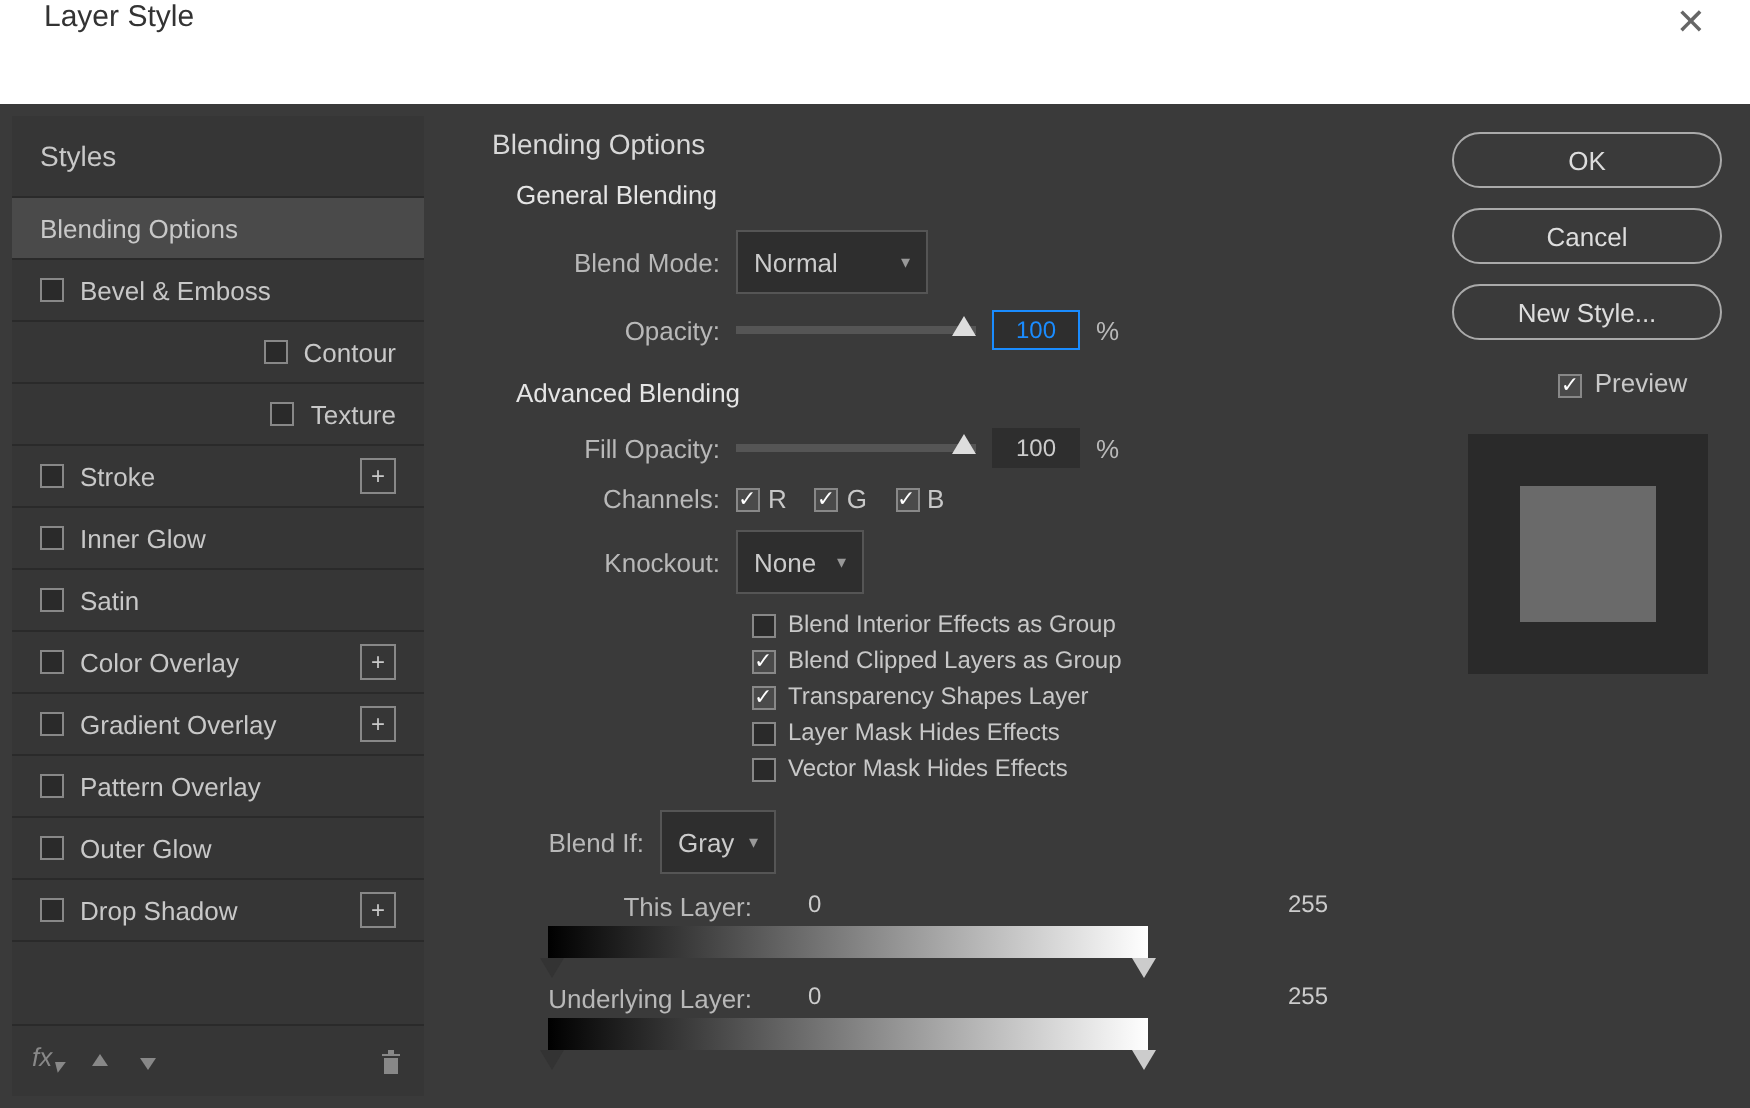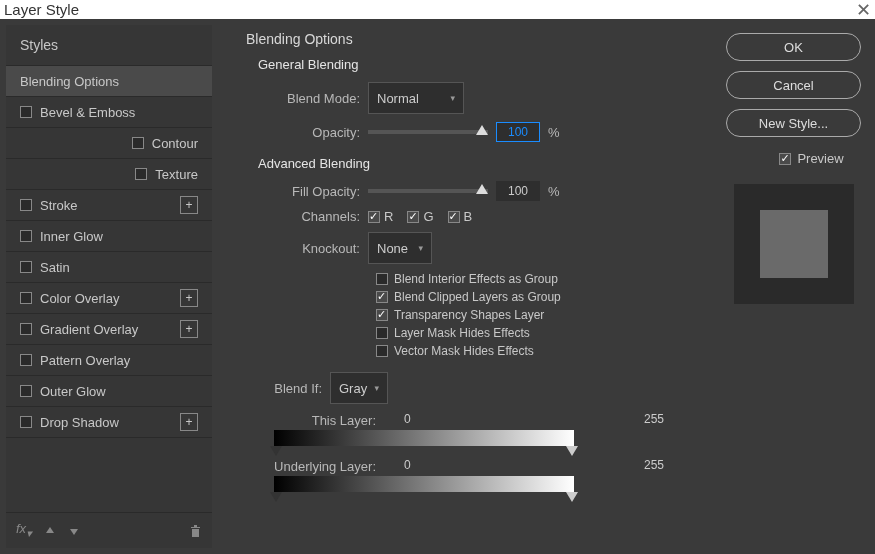--- a/index.html
+++ b/index.html
@@ -1,18 +1,18 @@
 <!DOCTYPE html>
 <html><head>
 <meta charset="utf-8">
 <style>
 * { box-sizing: border-box; margin: 0; padding: 0; font-family: Arial, sans-serif; }
 body { background: #1a1a1a; color: #c8c8c8; font-size: 13px; }
 .dialog { width: 875px; height: 554px; background: #3a3a3a; display: flex; flex-direction: column; }
-.titlebar { background: #fff; color: #333; height: 19px; display: flex; align-items: center; justify-content: space-between; padding: 0 4px; font-size: 15px; }
+.titlebar { background: #fff; color: #333; height: 52px; display: flex; justify-content: space-between; padding: 0 22px; font-size: 15px; }
 .close-x { font-size: 18px; cursor: pointer; color: #666; }
 .body { flex: 1; display: flex; padding: 6px; gap: 16px; }
 .sidebar { width: 258px; background: #363636; display: flex; flex-direction: column; }
 .side-head { padding: 12px 14px; color: #c8c8c8; font-size: 14px; border-bottom: 1px solid #2a2a2a; }
 .style-list { flex: 1; }
 .style-item { height: 31px; display: flex; align-items: center; padding: 0 14px; border-bottom: 1px solid #2a2a2a; cursor: pointer; gap: 8px; }
 .style-item.selected { background: #4a4a4a; }
 .style-item.sub { padding-left: 34px; justify-content: flex-end; }
 .cb { width: 12px; height: 12px; border: 1px solid #888; background: #2a2a2a; flex-shrink: 0; }
 .cb.checked { background: #4a4a4a; position: relative; }
@@ -26,31 +26,31 @@
 .sub-title { font-size: 13px; margin-bottom: 10px; color: #e5e5e5; }
 .row { display: flex; align-items: center; margin-bottom: 8px; gap: 8px; }
 .lbl { width: 102px; text-align: right; color: #b8b8b8; font-size: 13px; }
 .dropdown { background: #2e2e2e; border: 1px solid #555; height: 32px; padding: 0 8px; color: #ccc; display: flex; align-items: center; gap: 6px; cursor: pointer; }
 .dropdown .caret { font-size: 9px; color: #999; }
 .slider { width: 120px; height: 4px; background: #555; position: relative; }
 .slider .thumb { position: absolute; right: 0; top: -5px; width: 0; height: 0; border-left: 6px solid transparent; border-right: 6px solid transparent; border-bottom: 10px solid #ddd; }
 .numbox { width: 44px; height: 20px; background: #2e2e2e; border: 1px solid #1a8cff; color: #1a8cff; text-align: center; font-size: 12px; }
 .numbox.plain { border: 1px solid transparent; color: #ccc; }
 .pct { color: #b8b8b8; }
-.checkrow { display: flex; align-items: center; gap: 6px; margin-bottom: 4px; margin-left: 118px; font-size: 12px; }
+.checkrow { display: flex; align-items: flex-end; gap: 6px; margin-bottom: 4px; margin-left: 118px; font-size: 12px; }
 .chanrow { display: flex; align-items: center; gap: 14px; }
 .chan { display: flex; align-items: center; gap: 4px; }
 .blendif-slider { width: 300px; height: 16px; background: linear-gradient(to right, #000, #fff); position: relative; margin-left: 0; margin-bottom: 6px; }
 .tri { position: absolute; bottom: -10px; width: 0; height: 0; border-left: 6px solid transparent; border-right: 6px solid transparent; border-top: 10px solid #ccc; }
 .tri.left { left: -4px; border-top-color: #333; }
 .tri.right { right: -4px; }
 .blendif-vals { display: flex; width: 300px; justify-content: space-between; padding: 0 20px; margin-bottom: 2px; font-size: 12px; color: #ccc; }
 .right-panel { width: 160px; display: flex; flex-direction: column; align-items: center; padding: 8px 8px; gap: 10px; }
 .btn { width: 135px; height: 28px; border: 1px solid #aaa; border-radius: 14px; background: transparent; color: #ddd; cursor: pointer; font-size: 13px; }
-.preview-row { display: flex; align-items: center; gap: 6px; margin-top: 4px; padding-left: 36px; }
+.preview-row { display: flex; align-items: flex-end; gap: 6px; margin-top: 4px; padding-left: 36px; }
 .preview-box { width: 120px; height: 120px; background: #2a2a2a; display: flex; align-items: center; justify-content: center; margin-top: 8px; }
 .preview-swatch { width: 68px; height: 68px; background: #6a6a6a; }
 svg { display: block; }
 </style>
 </head>
 <body>
 
 <div class="dialog">
   <div class="titlebar">
     <span>Layer Style</span>

